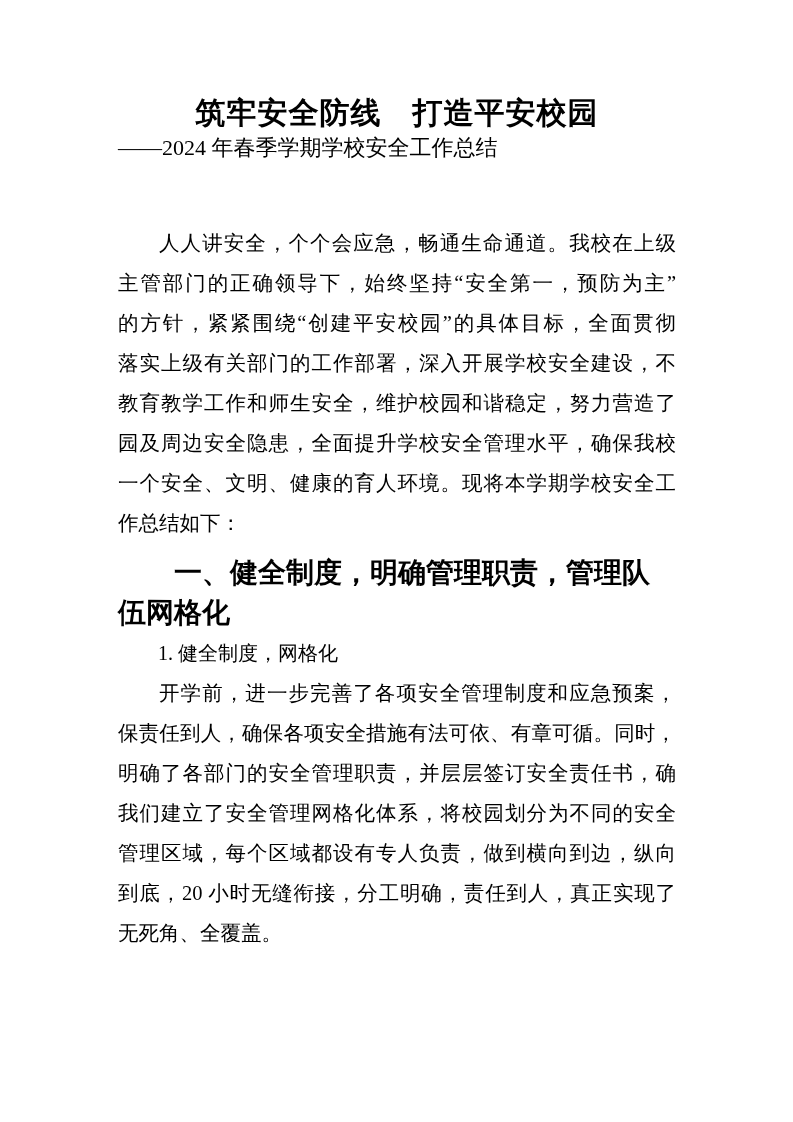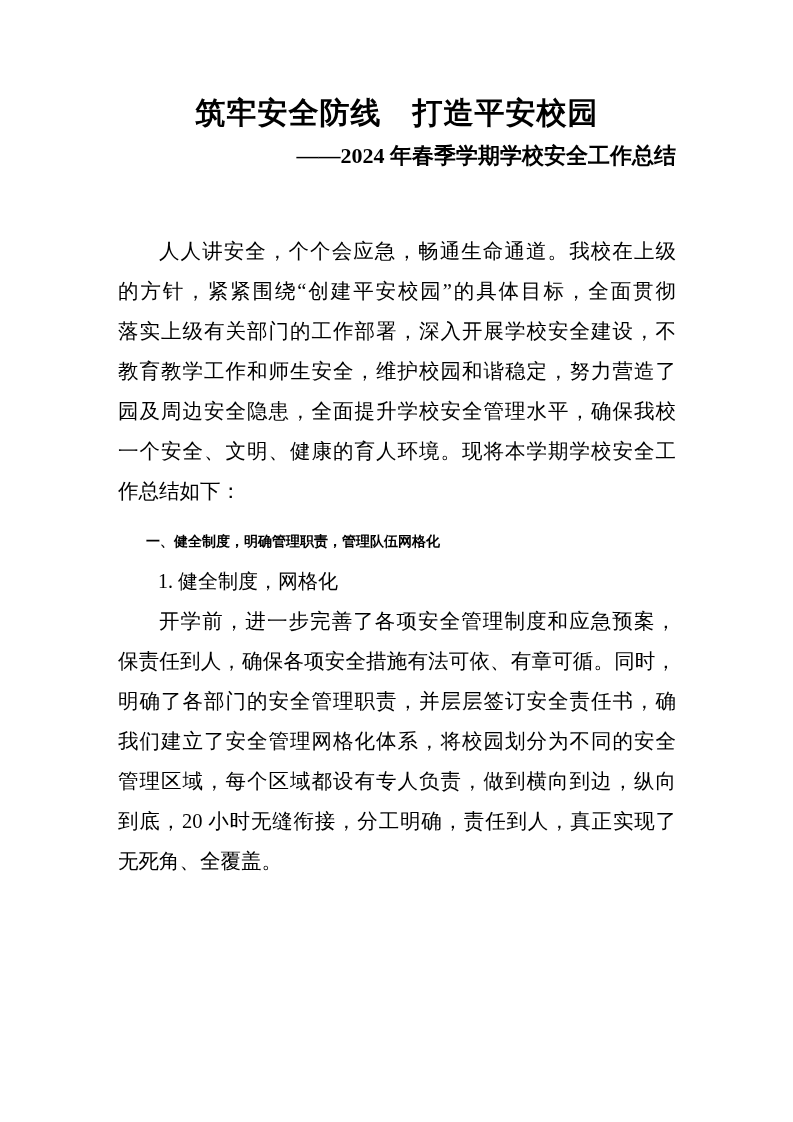--- a/index.html
+++ b/index.html
@@ -21,65 +21,66 @@
   }
   .title {
     font-size: 30px;
     font-weight: bold;
     text-align: center;
     line-height: 36px;
     letter-spacing: 1px;
   }
   .subtitle {
     font-size: 22px;
-    font-weight: bold;
-    text-align: right;
+    font-weight: normal;
+    text-align: left;
     line-height: 34px;
-    margin-top: 8px;
+    margin-top: 0;
   }
   .body-block {
     margin-top: 58px;
     font-size: 20.5px;
     line-height: 40px;
   }
   .para .line {
     text-align: justify;
     text-align-last: justify;
     text-justify: inter-character;
   }
   .para .line.first {
     text-indent: 2em;
   }
   .para .line.last {
     text-align-last: left;
   }
   .heading {
     font-family: "Liberation Sans", "DejaVu Sans", sans-serif;
     font-weight: bold;
-    font-size: 14px;
+    font-size: 28px;
     line-height: 40px;
     text-indent: 2em;
     margin-top: 10px;
   }
   .subheading {
     font-size: 20px;
     line-height: 40px;
     text-indent: 2em;
   }
 </style>
 </head>
 <body>
 
 <div class="page">
   <div class="title">筑牢安全防线　打造平安校园</div>
   <div class="subtitle">——2024 年春季学期学校安全工作总结</div>
 
   <div class="body-block">
     <div class="para">
         <div class="line first">人人讲安全，个个会应急，畅通生命通道。我校在上级</div>
+        <div class="line">主管部门的正确领导下，始终坚持“安全第一，预防为主”</div>
         <div class="line">的方针，紧紧围绕“创建平安校园”的具体目标，全面贯彻</div>
         <div class="line">落实上级有关部门的工作部署，深入开展学校安全建设，不</div>
         <div class="line">教育教学工作和师生安全，维护校园和谐稳定，努力营造了</div>
         <div class="line">园及周边安全隐患，全面提升学校安全管理水平，确保我校</div>
         <div class="line">一个安全、文明、健康的育人环境。现将本学期学校安全工</div>
         <div class="line last">作总结如下：</div>
       </div>
 
     <div class="heading">一、健全制度，明确管理职责，管理队伍网格化</div>
 

